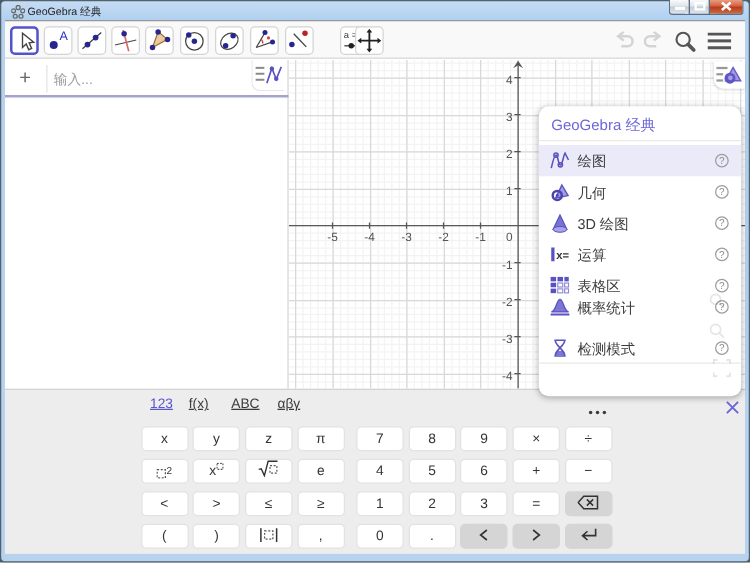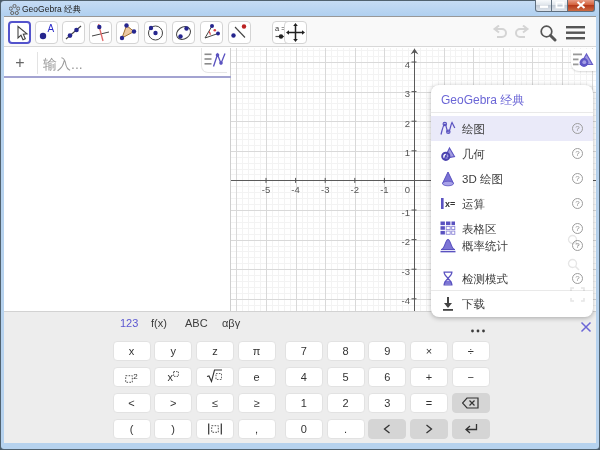--- a/index.html
+++ b/index.html
@@ -19,39 +19,39 @@
 #bclose{left:567px;width:28px;border-radius:0 0 3px 0;background:linear-gradient(#e89c85,#d3603a 45%,#b53a1c 50%,#cd6b42);}
 
 #toolbar{position:absolute;left:4px;top:16px;width:592px;height:31px;background:#f9f9f9;border-top:1px solid #989898;border-bottom:1px solid #d8d8d8;box-sizing:border-box;}
 .tbtn{position:absolute;top:21px;width:23px;height:23px;background:#fff;border:1px solid #d4d4d4;border-radius:4px;box-sizing:border-box;}
 .tbtn.sel{border:2px solid #5353cc;}
 .tbtn svg{position:absolute;left:0;top:0;}
 
 #leftpanel{position:absolute;left:4px;top:48px;width:227px;height:263px;background:#fff;border-right:1px solid #cfcfcf;box-sizing:border-box;}
 #plusbtn{position:absolute;left:10px;top:53px;width:20px;height:20px;color:#666;font-size:16px;line-height:19px;text-align:center;font-weight:300;}
 #inpsep{position:absolute;left:37px;top:52px;width:1px;height:22px;background:#e3e3e3;}
-#inptext{position:absolute;left:43px;top:56px;font-size:14px;color:#9a9a9a;}
+#inptext{position:absolute;left:43px;top:56px;font-size:11px;color:#9a9a9a;}
 #inpicon{position:absolute;left:201px;top:48px;width:26px;height:25px;background:#fff;border-left:1px solid #e6e6e6;border-bottom:1px solid #e6e6e6;border-radius:0 0 0 7px;box-sizing:border-box;}
 #underline{position:absolute;left:4px;top:76px;width:227px;height:2px;background:#a3a3d1;}
 
 #graphics{position:absolute;left:231px;top:48px;width:365px;height:263px;background:#fff;overflow:hidden;}
 #gsettings{position:absolute;left:571px;top:49px;width:25px;height:22px;background:#fff;border-radius:0 0 0 8px;box-shadow:0 1px 2px rgba(0,0,0,0.15);}
 
 #menu{position:absolute;left:431px;top:85px;width:162px;height:232px;background:#fff;border-radius:8px;box-shadow:0 1px 5px rgba(0,0,0,0.3);z-index:10;}
 #mhead{position:absolute;left:10px;top:7px;font-size:12px;color:#6b66d6;}
 #mdiv1{position:absolute;left:0;top:27px;width:162px;height:1px;background:#e9e9e9;}
 #mdiv2{position:absolute;left:0;top:205px;width:162px;height:1px;background:#e9e9e9;}
 .mrow{position:absolute;left:0;width:162px;height:25px;}
 .mrow .mic{position:absolute;left:9px;top:5px;}
 .mrow .mtx{position:absolute;left:31px;top:6px;font-size:11.5px;color:#3c3c3c;}
 .qc{position:absolute;left:141px;width:11px;height:11px;border:1px solid #9d9d9d;border-radius:50%;box-sizing:border-box;color:#8d8d8d;font-size:8px;line-height:9px;text-align:center;}
 .faint{position:absolute;opacity:0.12;z-index:11;}
 
 #keyboard{position:absolute;left:4px;top:311px;width:592px;height:132px;background:#ededed;border-top:1px solid #d2d2d2;box-sizing:border-box;}
-.tab{position:absolute;top:317px;font-size:11px;color:#3c3c3c;}
+.tab{position:absolute;top:317px;font-size:11px;color:#3c3c3c;text-decoration:underline;}
 #tab123{left:120px;color:#5b57d1;}
 #tabfx{left:151px;}
 #tababc{left:185px;}
 #tabgrk{left:222px;}
 #dots{position:absolute;left:470px;top:320px;}
 #kclose{position:absolute;left:580px;top:319px;height:12px;}
 .key{position:absolute;width:38px;height:20px;background:#fff;border:1px solid #e2e2e2;border-radius:4px;box-sizing:border-box;font-size:11px;color:#333;text-align:center;line-height:18px;}
 .key.g{background:#d5d5d5;border-color:#d5d5d5;}
 sup{font-size:8px;}
 </style>
@@ -447,28 +447,20 @@
 </div>
 <div class="mrow" style="top:181px">
 <svg class="mic" width="16" height="15" viewBox="0 0 16 15">
         <path d="M4.5 10.5 C6.5 9.2 9.5 9.2 11.5 10.5 L11.8 13 H4.2 Z" fill="#7d76d6"></path>
         <path d="M3.5 1.2 H12.5 M3.5 13.8 H12.5 M4.2 1.4 C4.2 5.5 11.8 9 11.8 13.6 M11.8 1.4 C11.8 5.5 4.2 9 4.2 13.6" fill="none" stroke="#5a52c0" stroke-width="1.3"></path>
       </svg>
 <div class="mtx">检测模式</div>
       <div class="qc" style="top:7px">?</div>
 </div>
 <div id="mdiv2"></div>
-<div class="mrow" style="top:206px">
-<svg class="mic" width="16" height="15" viewBox="0 0 16 15">
-        <line x1="8" y1="1" x2="8" y2="8" stroke="#444" stroke-width="2"></line>
-        <path d="M4 7 H12 L8 12 Z" fill="#444"></path>
-        <rect x="3" y="13" width="10" height="1.8" fill="#444"></rect>
-      </svg>
-<div class="mtx">下载</div>
-</div>
 </div>
 
 <svg class="faint" style="left:567px;top:234px" width="13" height="13" viewBox="0 0 13 13">
     <circle cx="5.5" cy="5.5" r="4" fill="none" stroke="#333" stroke-width="1.3"></circle>
     <line x1="8.5" y1="8.5" x2="12" y2="12" stroke="#333" stroke-width="1.6"></line>
   </svg>
 <svg class="faint" style="left:567px;top:258px" width="13" height="13" viewBox="0 0 13 13">
     <circle cx="5.5" cy="5.5" r="4" fill="none" stroke="#333" stroke-width="1.3"></circle>
     <line x1="8.5" y1="8.5" x2="12" y2="12" stroke="#333" stroke-width="1.6"></line>
   </svg>

